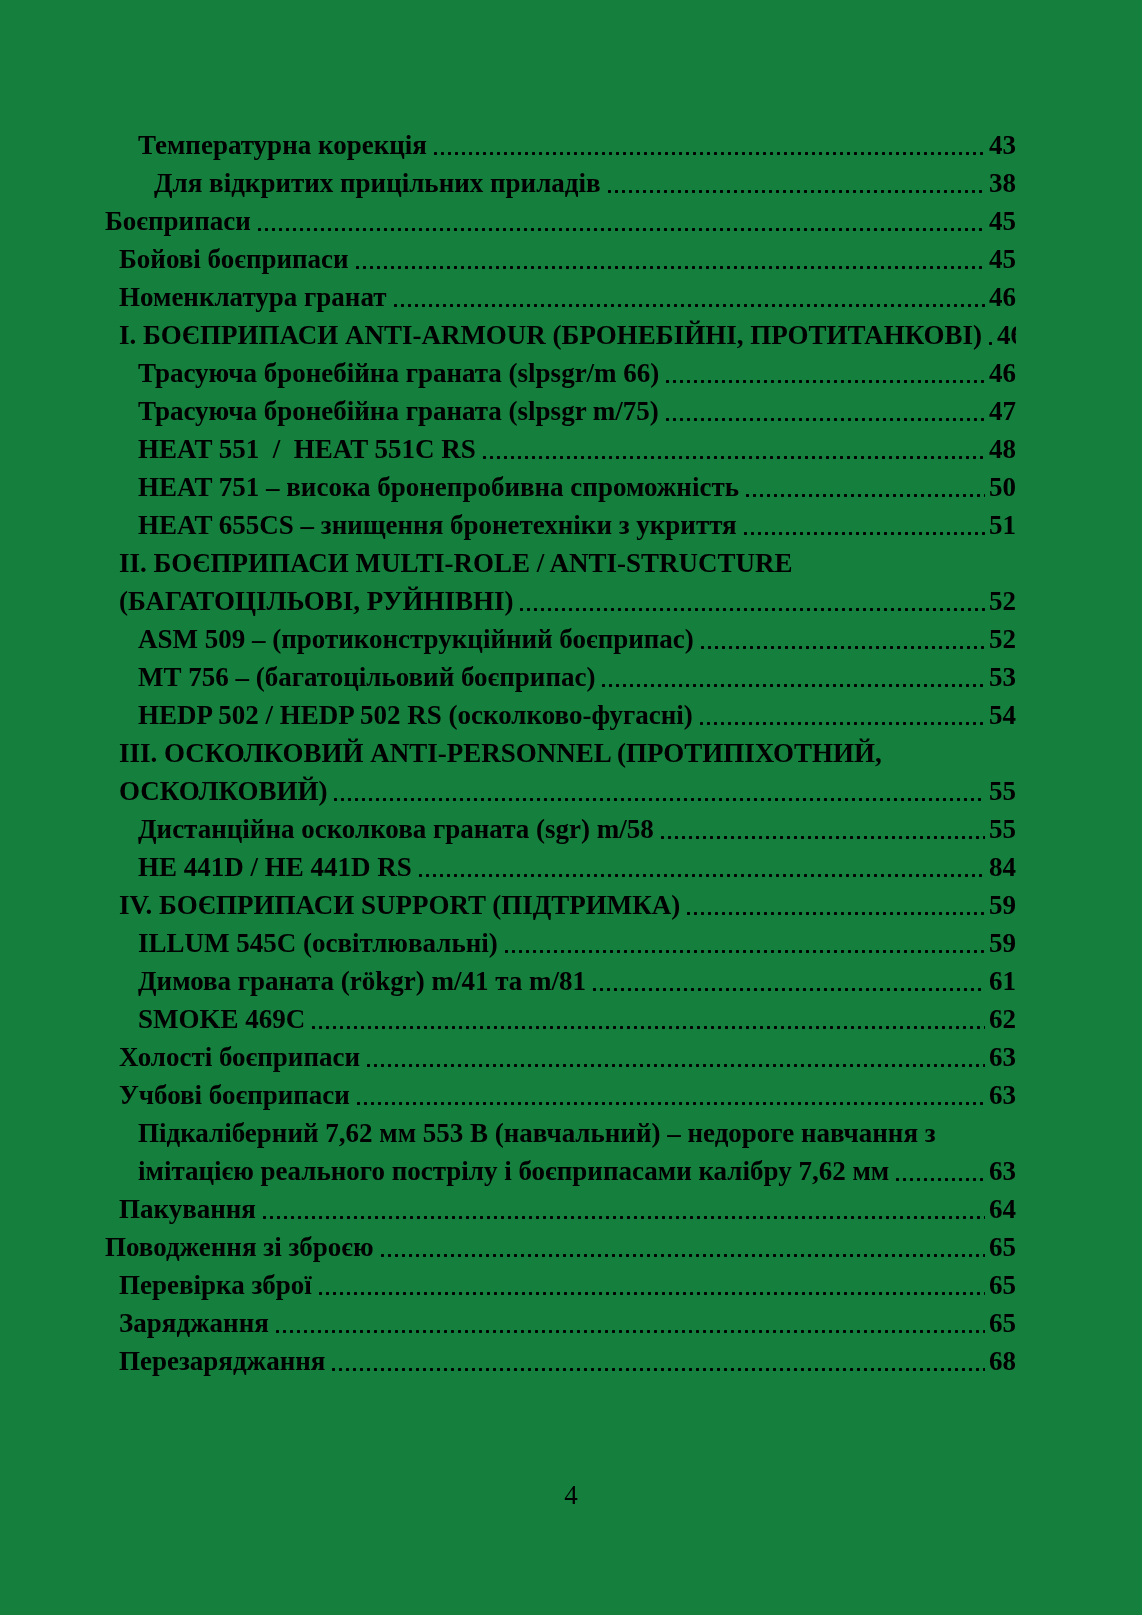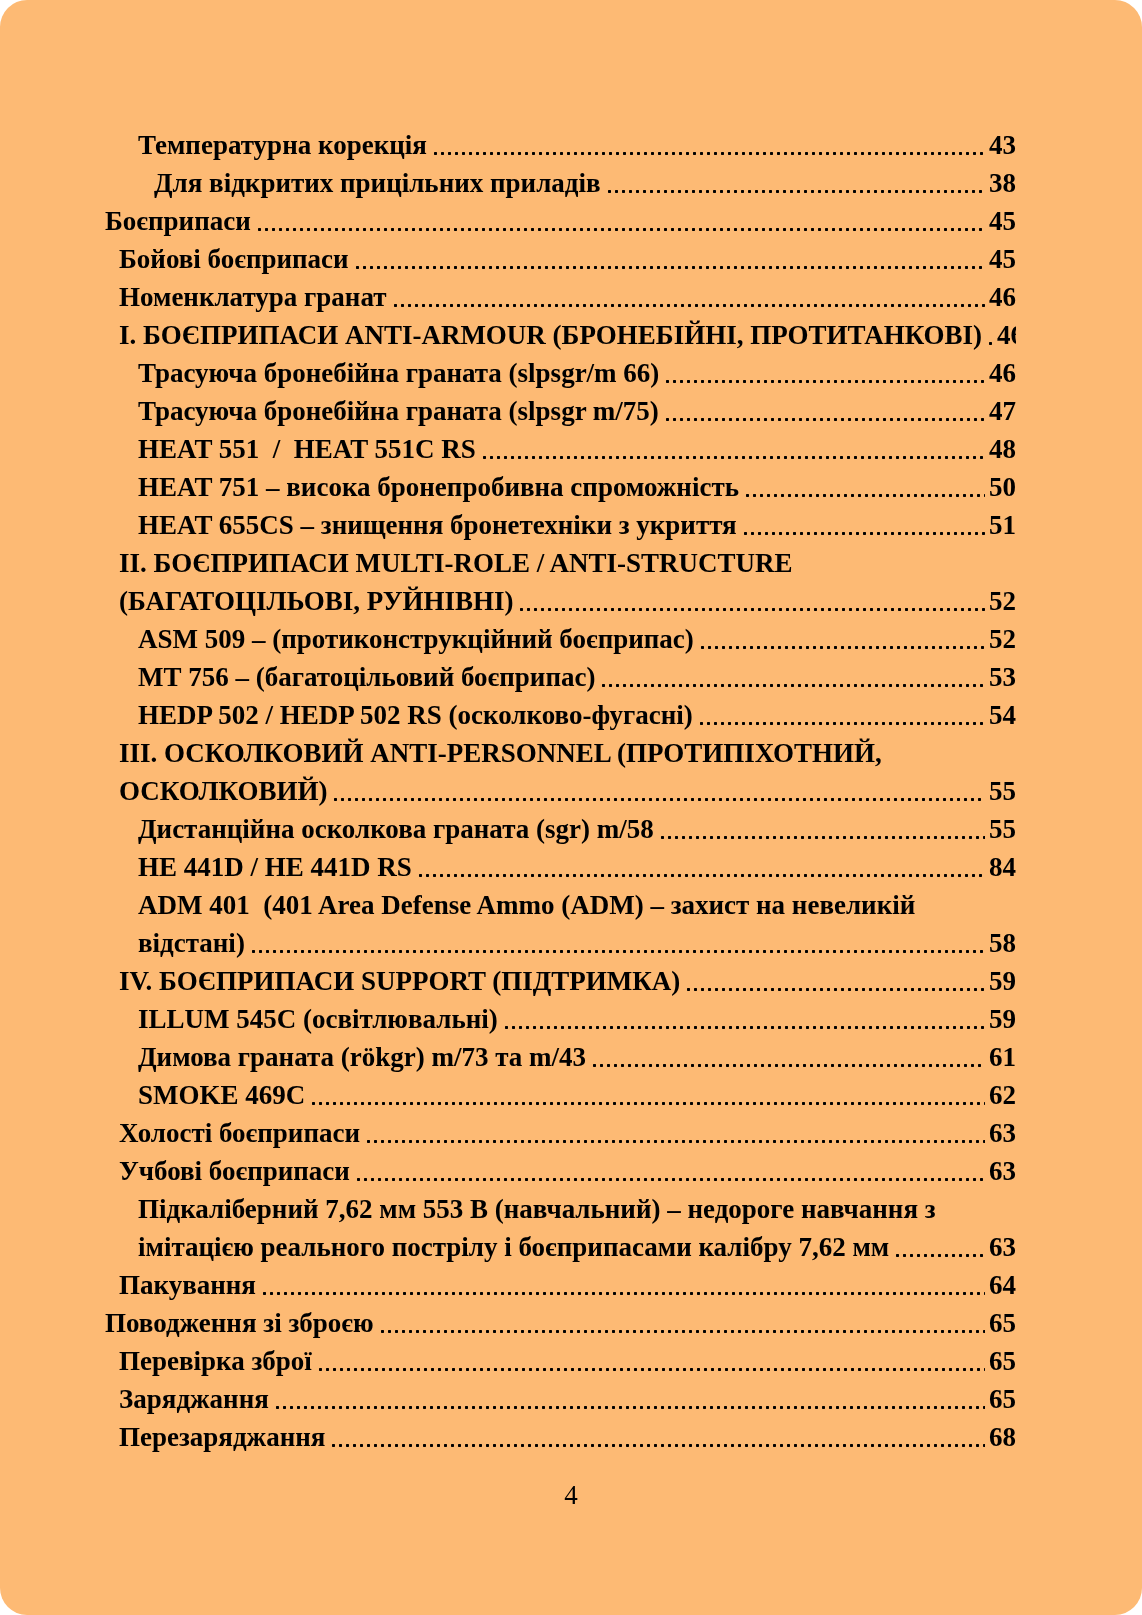--- a/index.html
+++ b/index.html
@@ -11,22 +11,21 @@
     width: 1142px;
     height: 1615px;
     position: relative;
     overflow: hidden;
     font-family: "Liberation Serif", "DejaVu Serif", serif;
     color: #000000;
   }
   .page {
     position: absolute;
     inset: 0;
-    background: #fdba74;
-    border-radius: 27px;
+    background: #15803d;
   }
   .toc {
     position: absolute;
     top: 126px;
     left: 105px;
     width: 911px; 
   }
   .toc-entry { display: block; }
   .toc-line {
     display: flex;
@@ -223,51 +222,40 @@
     </div>
 
     <div class="toc-entry indent-2">
       <div class="toc-line final-line">
         <span class="label">HE 441D / HE 441D RS</span>
         <span class="leader"></span>
         <span class="pageno">84</span>
       </div>
     </div>
 
-    <div class="toc-entry indent-2">
-
-    <div class="toc-line wrap-line">
-      <span class="label">ADM 401  (401 Area Defense Ammo (ADM) – захист на невеликій</span>
-    </div>
-  <div class="toc-line final-line">
-        <span class="label">відстані)</span>
-        <span class="leader"></span>
-        <span class="pageno">58</span>
-      </div>
-    </div>
 
     <div class="toc-entry indent-1">
       <div class="toc-line final-line">
         <span class="label">IV. БОЄПРИПАСИ SUPPORT (ПІДТРИМКА)</span>
         <span class="leader"></span>
         <span class="pageno">59</span>
       </div>
     </div>
 
     <div class="toc-entry indent-2">
       <div class="toc-line final-line">
         <span class="label">ILLUM 545C (освітлювальні)</span>
         <span class="leader"></span>
         <span class="pageno">59</span>
       </div>
     </div>
 
     <div class="toc-entry indent-2">
       <div class="toc-line final-line">
-        <span class="label">Димова граната (rökgr) m/73 та m/43</span>
+        <span class="label">Димова граната (rökgr) m/41 та m/81</span>
         <span class="leader"></span>
         <span class="pageno">61</span>
       </div>
     </div>
 
     <div class="toc-entry indent-2">
       <div class="toc-line final-line">
         <span class="label">SMOKE 469C</span>
         <span class="leader"></span>
         <span class="pageno">62</span>

